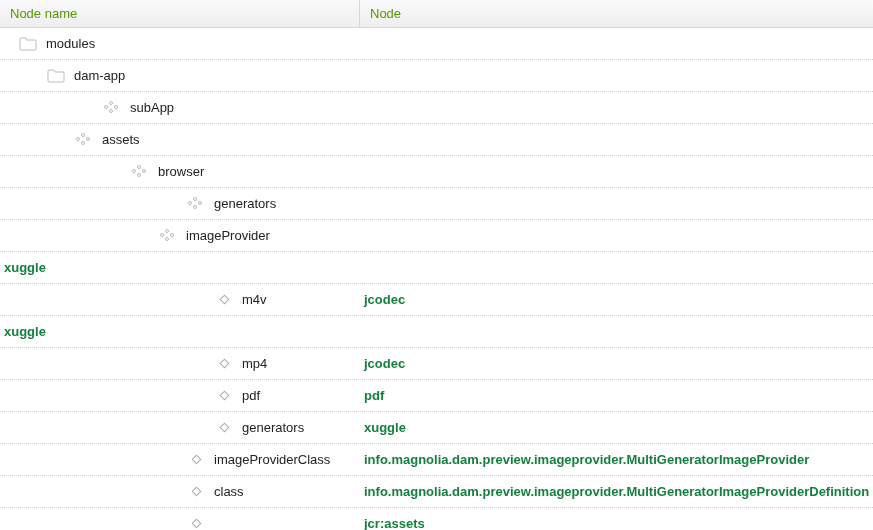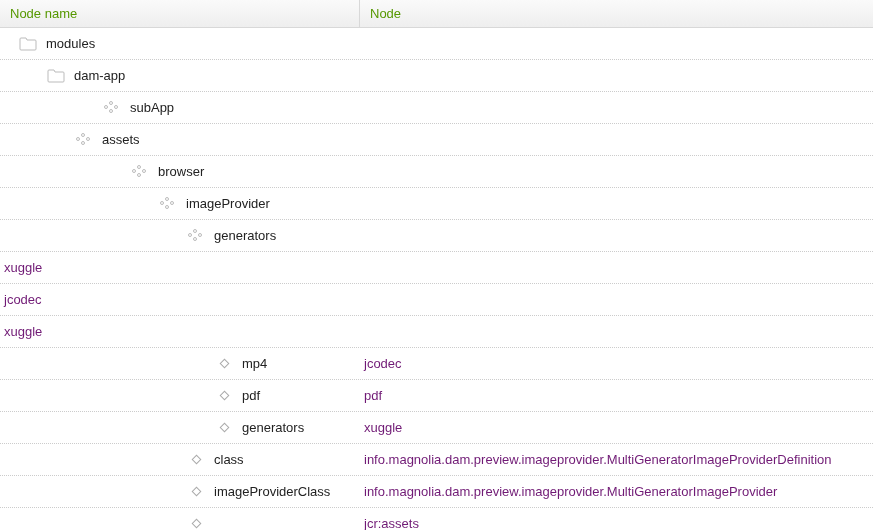--- a/index.html
+++ b/index.html
@@ -30,21 +30,22 @@
     border-bottom: 1px dotted #ccc;
   }
   .name-col {
     width: 360px;
     display: flex;
     align-items: center;
   }
   .value-col {
     flex: 1;
     padding-left: 4px;
-    color: #701a75;
+    color: #15803d;
+    font-weight: bold;
   }
   .indent { display: inline-block; flex: 0 0 auto; }
   .icon-slot {
     width: 28px;
     text-align: center;
     flex: 0 0 auto;
     display: inline-flex;
     align-items: center;
     justify-content: center;
   }
@@ -160,106 +161,113 @@
             <span class="bl"></span>
             <span class="br"></span>
           </span>
         </span>
         <span class="label">browser</span>
       </div>
       <div class="value-col"></div>
     </div>
     <div class="tree-row">
       <div class="name-col">
+        <span class="indent" style="width: 182px;"></span>
+        <span class="icon-slot">
+          <span class="dots-icon">
+            <span class="tl"></span>
+            <span class="tr"></span>
+            <span class="bl"></span>
+            <span class="br"></span>
+          </span>
+        </span>
+        <span class="label">generators</span>
+      </div>
+      <div class="value-col"></div>
+    </div>
+    <div class="tree-row">
+      <div class="name-col">
         <span class="indent" style="width: 154px;"></span>
         <span class="icon-slot">
           <span class="dots-icon">
             <span class="tl"></span>
             <span class="tr"></span>
             <span class="bl"></span>
             <span class="br"></span>
           </span>
         </span>
         <span class="label">imageProvider</span>
       </div>
       <div class="value-col"></div>
     </div>
     <div class="tree-row">
-      <div class="name-col">
-        <span class="indent" style="width: 182px;"></span>
-        <span class="icon-slot">
-          <span class="dots-icon">
-            <span class="tl"></span>
-            <span class="tr"></span>
-            <span class="bl"></span>
-            <span class="br"></span>
-          </span>
+      <div class="value-col">xuggle</div>
+    </div>
+    <div class="tree-row">
+      <div class="name-col">
+        <span class="indent" style="width: 210px;"></span>
+        <span class="icon-slot">
+          <span class="diamond-icon"></span>
+        </span>
+        <span class="label">m4v</span>
+      </div>
+      <div class="value-col">jcodec</div>
+    </div>
+    <div class="tree-row">
+      <div class="value-col">xuggle</div>
+    </div>
+    <div class="tree-row">
+      <div class="name-col">
+        <span class="indent" style="width: 210px;"></span>
+        <span class="icon-slot">
+          <span class="diamond-icon"></span>
+        </span>
+        <span class="label">mp4</span>
+      </div>
+      <div class="value-col">jcodec</div>
+    </div>
+    <div class="tree-row">
+      <div class="name-col">
+        <span class="indent" style="width: 210px;"></span>
+        <span class="icon-slot">
+          <span class="diamond-icon"></span>
+        </span>
+        <span class="label">pdf</span>
+      </div>
+      <div class="value-col">pdf</div>
+    </div>
+    <div class="tree-row">
+      <div class="name-col">
+        <span class="indent" style="width: 210px;"></span>
+        <span class="icon-slot">
+          <span class="diamond-icon"></span>
         </span>
         <span class="label">generators</span>
       </div>
-      <div class="value-col"></div>
-    </div>
-    <div class="tree-row">
       <div class="value-col">xuggle</div>
     </div>
     <div class="tree-row">
-      <div class="value-col">jcodec</div>
-    </div>
-    <div class="tree-row">
-      <div class="value-col">xuggle</div>
-    </div>
-    <div class="tree-row">
-      <div class="name-col">
-        <span class="indent" style="width: 210px;"></span>
-        <span class="icon-slot">
-          <span class="diamond-icon"></span>
-        </span>
-        <span class="label">mp4</span>
-      </div>
-      <div class="value-col">jcodec</div>
-    </div>
-    <div class="tree-row">
-      <div class="name-col">
-        <span class="indent" style="width: 210px;"></span>
-        <span class="icon-slot">
-          <span class="diamond-icon"></span>
-        </span>
-        <span class="label">pdf</span>
-      </div>
-      <div class="value-col">pdf</div>
-    </div>
-    <div class="tree-row">
-      <div class="name-col">
-        <span class="indent" style="width: 210px;"></span>
-        <span class="icon-slot">
-          <span class="diamond-icon"></span>
-        </span>
-        <span class="label">generators</span>
-      </div>
-      <div class="value-col">xuggle</div>
+      <div class="name-col">
+        <span class="indent" style="width: 182px;"></span>
+        <span class="icon-slot">
+          <span class="diamond-icon"></span>
+        </span>
+        <span class="label">imageProviderClass</span>
+      </div>
+      <div class="value-col">info.magnolia.dam.preview.imageprovider.MultiGeneratorImageProvider</div>
     </div>
     <div class="tree-row">
       <div class="name-col">
         <span class="indent" style="width: 182px;"></span>
         <span class="icon-slot">
           <span class="diamond-icon"></span>
         </span>
         <span class="label">class</span>
       </div>
       <div class="value-col">info.magnolia.dam.preview.imageprovider.MultiGeneratorImageProviderDefinition</div>
-    </div>
-    <div class="tree-row">
-      <div class="name-col">
-        <span class="indent" style="width: 182px;"></span>
-        <span class="icon-slot">
-          <span class="diamond-icon"></span>
-        </span>
-        <span class="label">imageProviderClass</span>
-      </div>
-      <div class="value-col">info.magnolia.dam.preview.imageprovider.MultiGeneratorImageProvider</div>
     </div>
     <div class="tree-row">
       <div class="name-col">
         <span class="indent" style="width: 182px;"></span>
         <span class="icon-slot">
           <span class="diamond-icon"></span>
         </span>
       </div>
       <div class="value-col">jcr:assets</div>
     </div>

